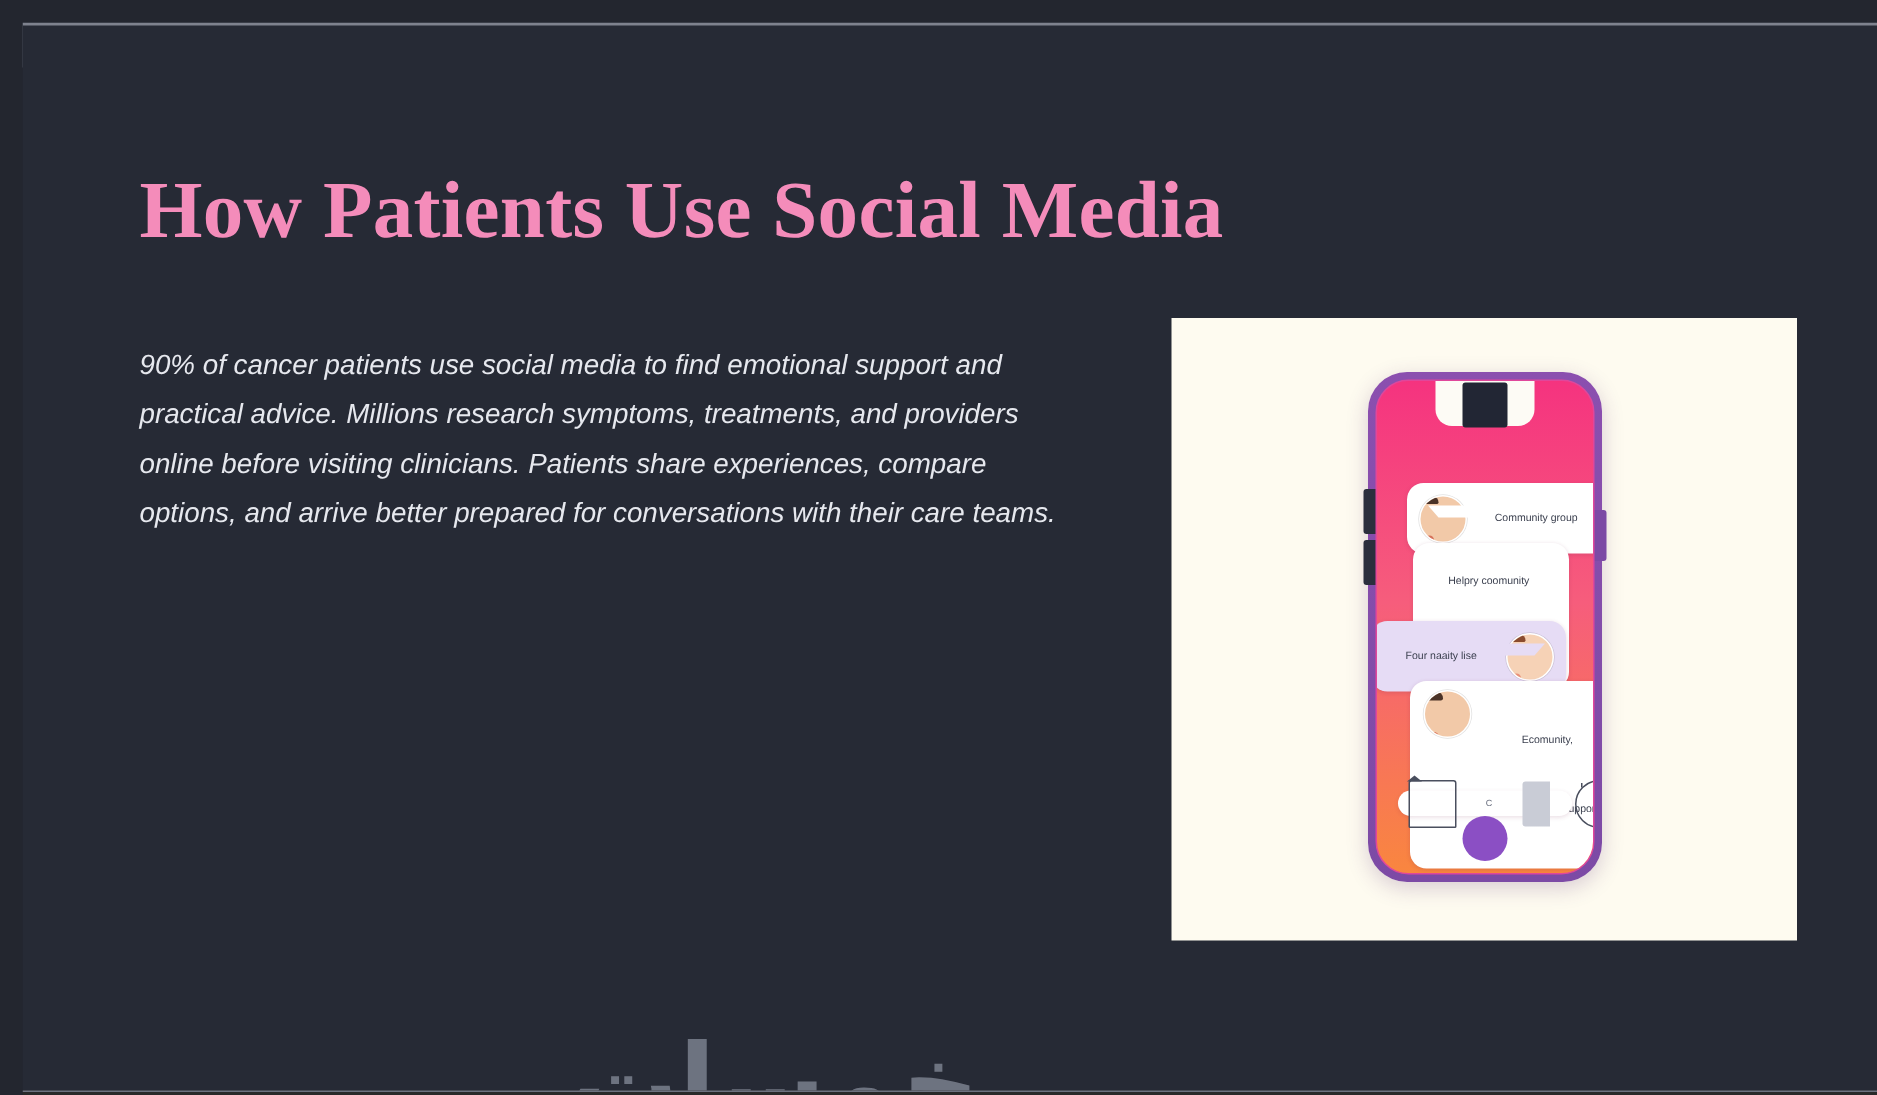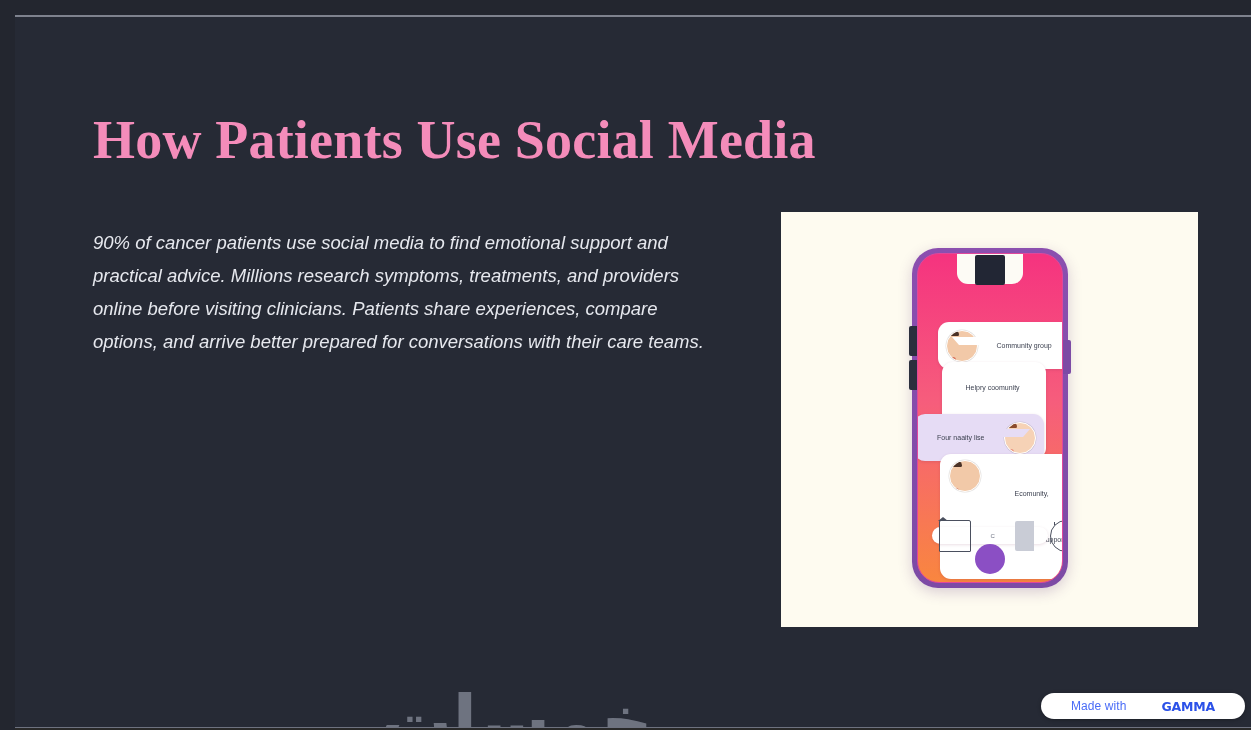--- a/index.html
+++ b/index.html
@@ -254,20 +254,16 @@
           <span class="ib-clock"></span>
         </div>
 
         <div class="home-button"></div>
       </div>
     </div>
   </div>
 
   <div class="watermark">خمسات</div>
 
-  <div class="gamma-badge">
-    <span class="gamma-made">Made with</span>
-    <span class="gamma-word">GAMMA</span>
-  </div>
 
 </div>
 
 <div class="bottom-bar"></div>
 
 </body></html>

